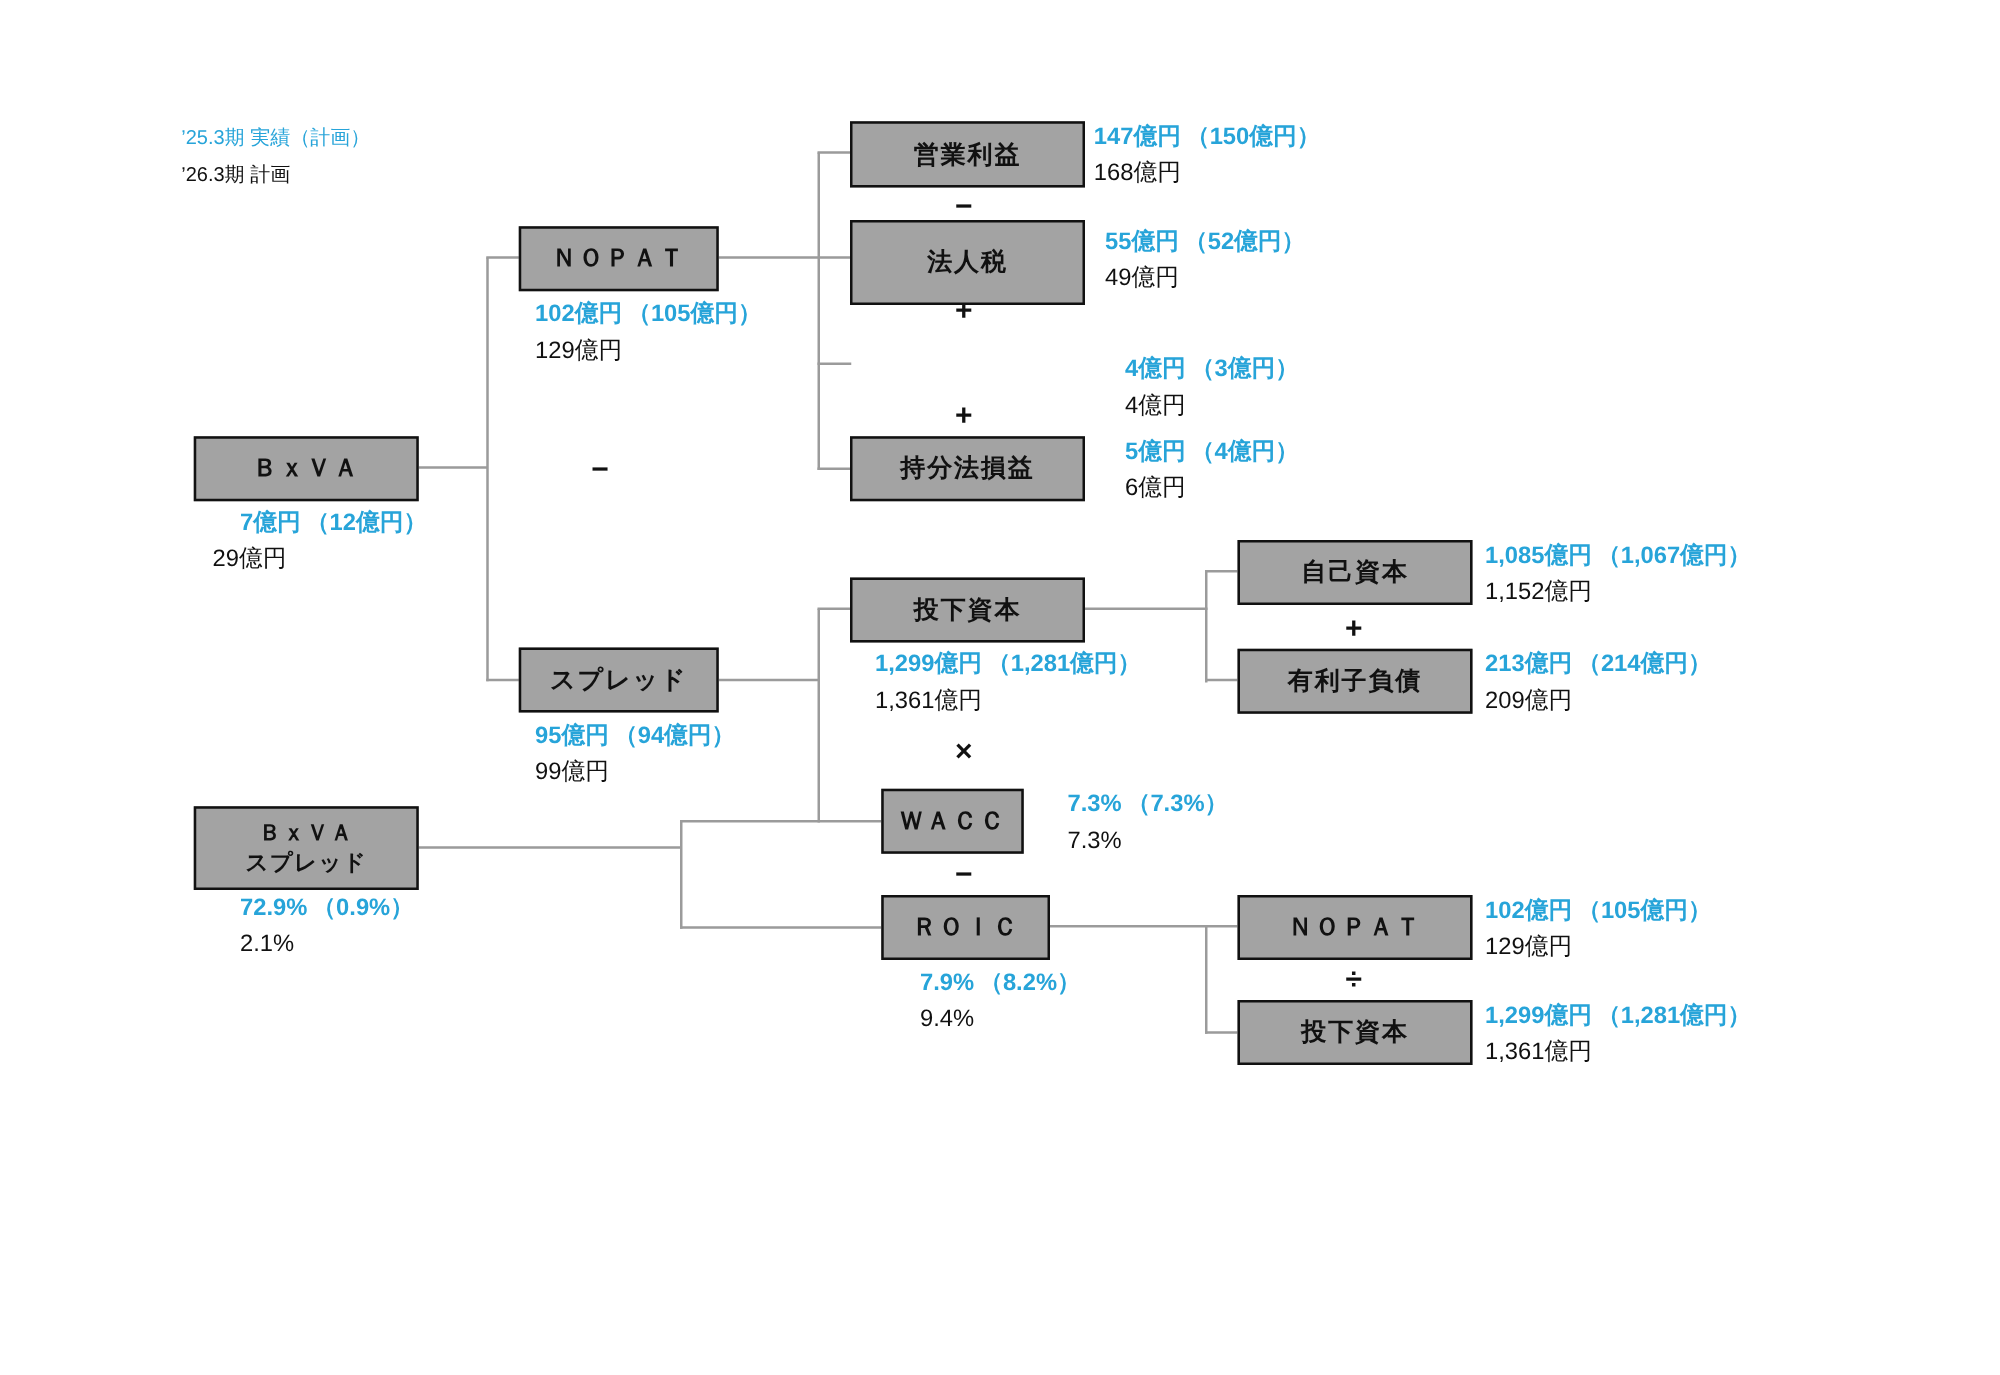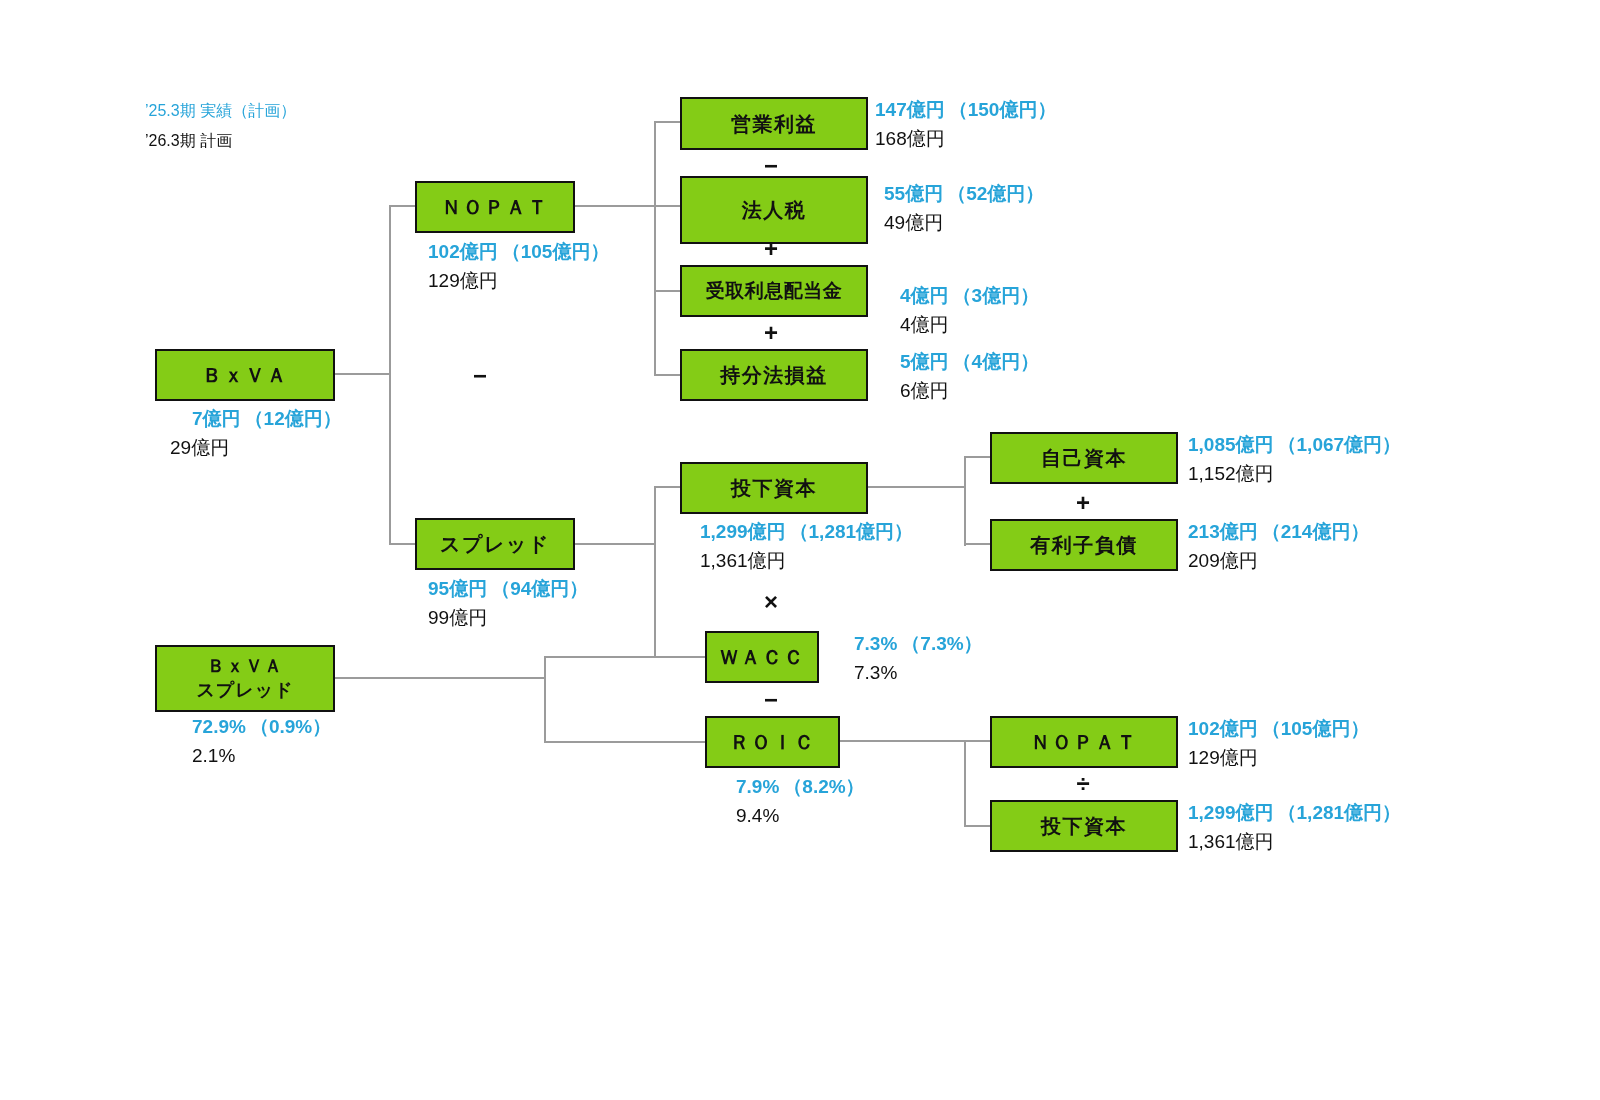--- a/index.html
+++ b/index.html
@@ -5,21 +5,21 @@
   :root{
     --accent:#27A4D9;
     --line:#9B9B9B;
     --text:#111111;
   }
   html,body{margin:0;padding:0;background:#ffffff;}
   body{font-family:"Liberation Sans","DejaVu Sans",sans-serif;}
   .canvas{position:relative;width:1600px;height:1100px;background:#ffffff;overflow:hidden;}
 
   .box{
-    position:absolute;background:#84cc16;border:2.5px solid var(--text);
+    position:absolute;background:#a3a3a3;border:2.5px solid var(--text);
     box-sizing:border-box;display:flex;align-items:center;justify-content:center;
     text-align:center;font-weight:bold;font-size:20px;color:var(--text);z-index:2;
   }
   .box .lbl{white-space:pre-line;line-height:1.3;letter-spacing:1.5px;}
   .box.small-lbl .lbl{font-size:19px;letter-spacing:0.5px;}
   .box.two-line .lbl{font-size:18px;letter-spacing:1px;}
 
   .vals{position:absolute;z-index:2;}
   .v1{color:var(--accent);font-size:19px;font-weight:bold;line-height:29px;white-space:nowrap;}
   .v1 .paren{font-size:19px;margin-left:4px;}
@@ -117,23 +117,20 @@
   </div>
 
   <div class="box" style="left:680px;top:176px;width:188px;height:68px">
     <span class="lbl">法人税</span>
   </div>
   <div class="vals" style="left:884px;top:179px">
     <div class="v1"><span>55億円</span><span class="paren">（52億円）</span></div>
     <div class="v2">49億円</div>
   </div>
 
-  <div class="box small-lbl" style="left:680px;top:265px;width:188px;height:52px">
-    <span class="lbl">受取利息配当金</span>
-  </div>
   <div class="vals" style="left:900px;top:281px">
     <div class="v1"><span>4億円</span><span class="paren">（3億円）</span></div>
     <div class="v2">4億円</div>
   </div>
 
   <div class="box" style="left:680px;top:349px;width:188px;height:52px">
     <span class="lbl">持分法損益</span>
   </div>
   <div class="vals" style="left:900px;top:347px">
     <div class="v1"><span>5億円</span><span class="paren">（4億円）</span></div>

